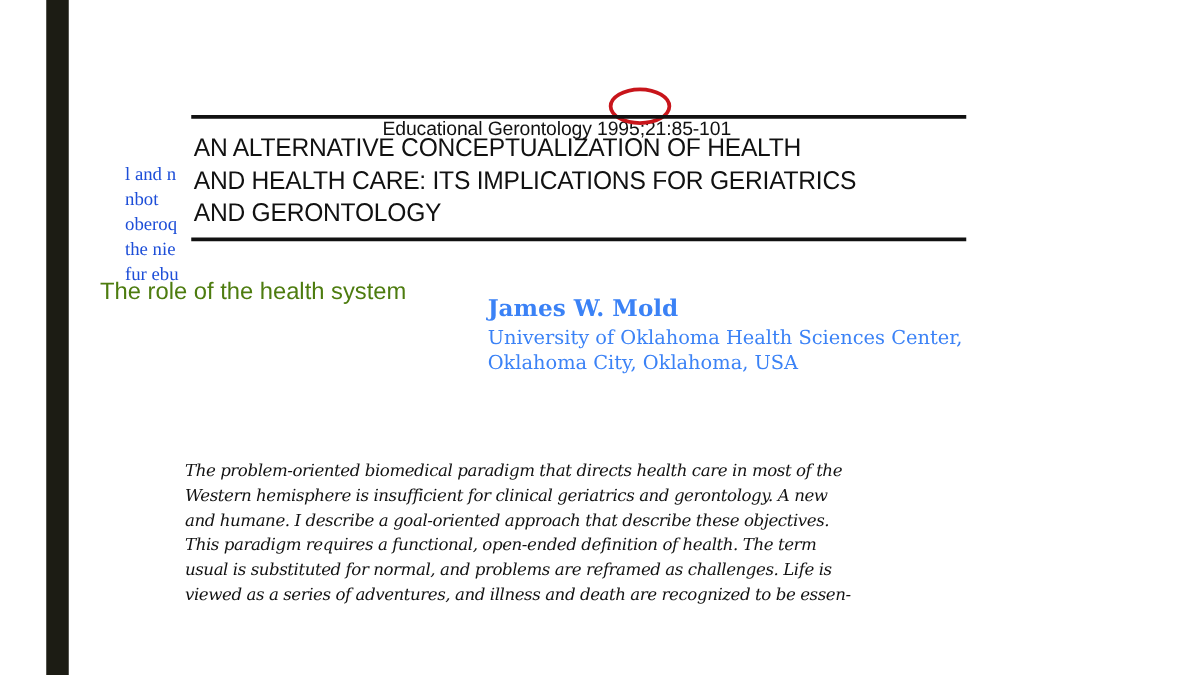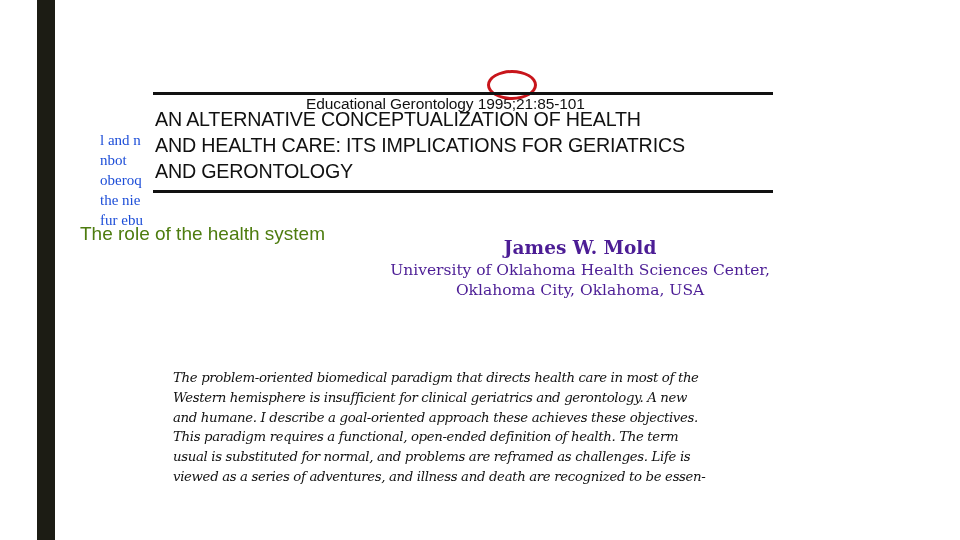--- a/index.html
+++ b/index.html
@@ -36,29 +36,29 @@
       font-family: "Liberation Sans", sans-serif; font-size: 20.5px; line-height: 26px;
       color: #111; letter-spacing: -0.2px; transform: scaleX(0.96); transform-origin: left top;
     }
     .title div { white-space: nowrap; }
     .slide-label {
       position: absolute; left: 80px; top: 223px;
       font-family: "Liberation Sans", sans-serif; font-size: 19px; color: #4d7c0f;
       white-space: nowrap; background: rgba(255,255,255,0.0);
     }
     .author {
-      position: absolute; right: 190px; top: 236px; text-align: center;
-      font-family: "DejaVu Serif", serif; color: #4c1d95;
+      position: absolute; right: 190px; top: 236px; text-align: left;
+      font-family: "DejaVu Serif", serif; color: #3b82f6;
     }
     .author-name { font-size: 18.5px; font-weight: bold; line-height: 24px; }
     .affil { font-size: 15.5px; line-height: 20px; }
     .abstract {
       position: absolute; left: 148px; top: 368px; width: 622px;
       font-family: "DejaVu Serif", serif; font-style: italic; font-size: 13.3px;
-      line-height: 19.8px; color: #111; letter-spacing: -0.35px; margin-left: 25px;
+      line-height: 19.8px; color: #111; letter-spacing: -0.35px;
     }
     .abstract div { white-space: nowrap; }
   </style>
 </head>
 <body>
 
 <div class="side-bar"></div>
 
 <div class="scan">
   <div class="ghost" style="left:20px; top:90px; width:60px;">l and n<br>nbot<br>oberoq<br>the nie<br>fur ebu</div>
@@ -81,17 +81,17 @@
 
 <div class="author">
   <div class="author-name">James W. Mold</div>
   <div class="affil">University of Oklahoma Health Sciences Center,</div>
   <div class="affil">Oklahoma City, Oklahoma, USA</div>
 </div>
 
 <div class="abstract">
   <div>The problem-oriented biomedical paradigm that directs health care in most of the</div>
   <div>Western hemisphere is insufficient for clinical geriatrics and gerontology. A new</div>
-  <div>and humane. I describe a goal-oriented approach these achieves these objectives.</div>
+  <div>and humane. I describe a goal-oriented approach that describe these objectives.</div>
   <div>This paradigm requires a functional, open-ended definition of health. The term</div>
   <div>usual is substituted for normal, and problems are reframed as challenges. Life is</div>
   <div>viewed as a series of adventures, and illness and death are recognized to be essen-</div>
 </div>
 
 </body></html>

